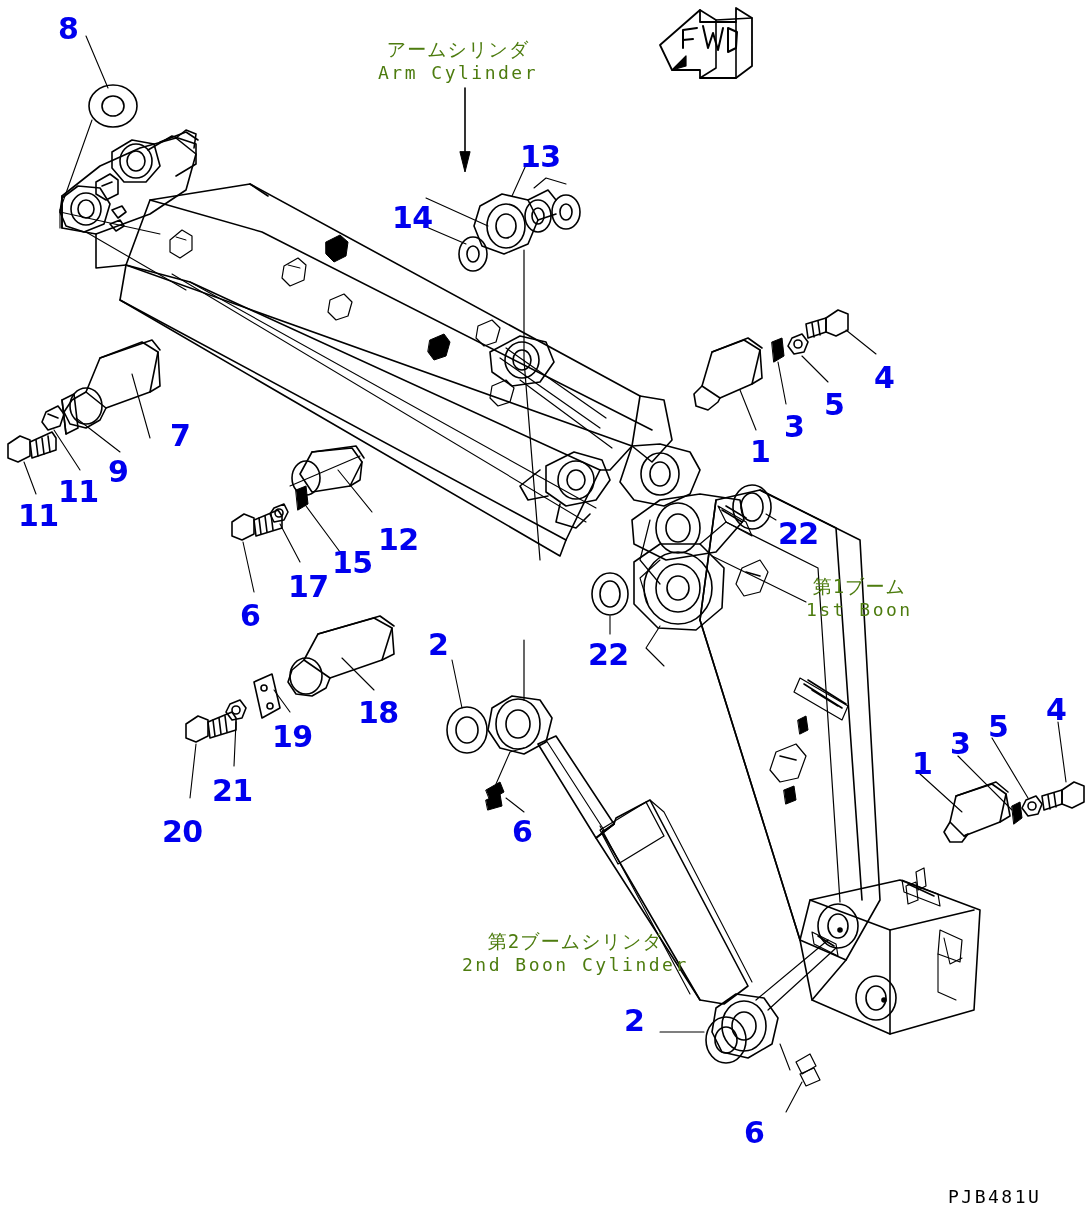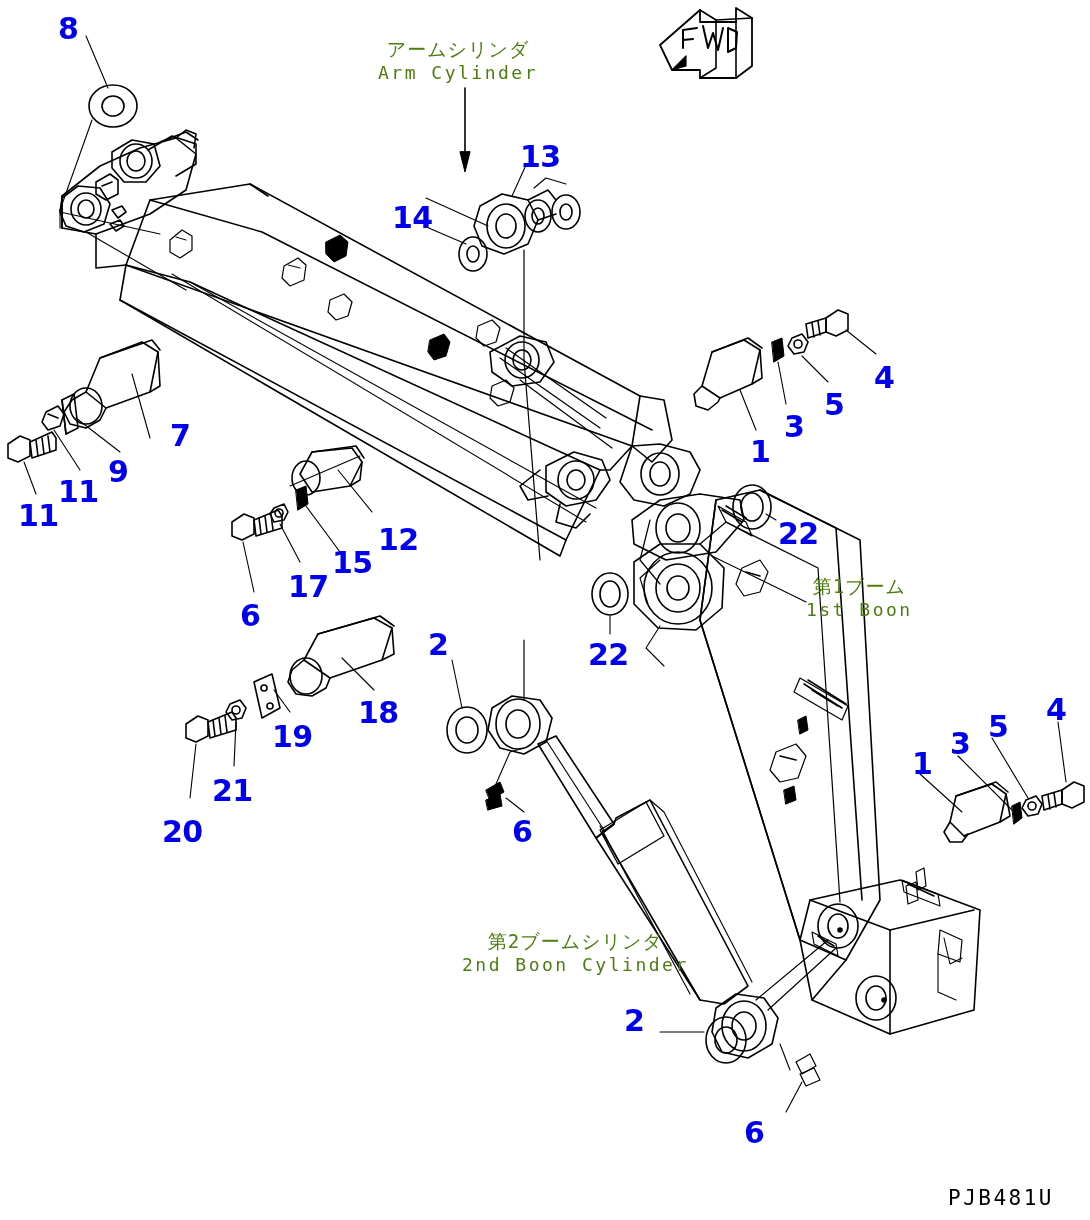--- a/index.html
+++ b/index.html
@@ -35,21 +35,21 @@
     white-space:nowrap;
     text-align:center;
   }
   .jlabel .jp{display:block;font-size:19px;letter-spacing:1px;}
   .jlabel .en{display:block;font-size:18px;letter-spacing:2.5px;}
   #partcode{
     position:absolute;
     left:948px;top:1186px;
     color:#000000;
     font-family:"DejaVu Sans Mono","Liberation Mono",monospace;
-    font-size:21px;
+    font-size:18px;
     letter-spacing:2.5px;
     white-space:nowrap;
   }
 </style>
 </head>
 <body>
 
 <div id="sheet">
 
   <svg id="art" viewBox="0 0 1090 1220" xmlns="http://www.w3.org/2000/svg">

